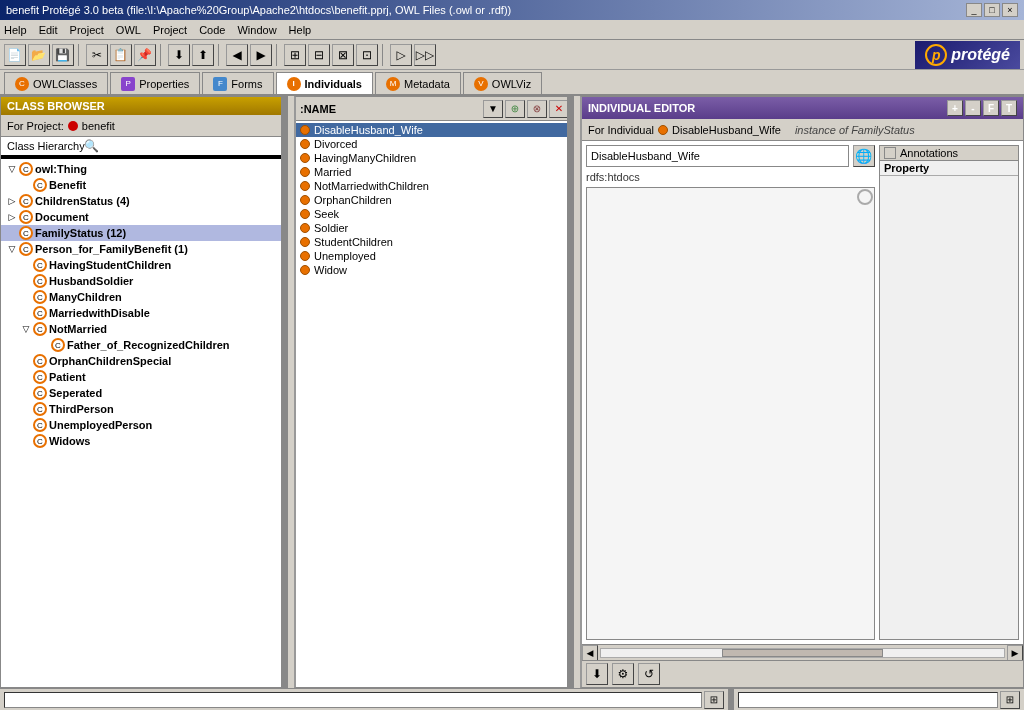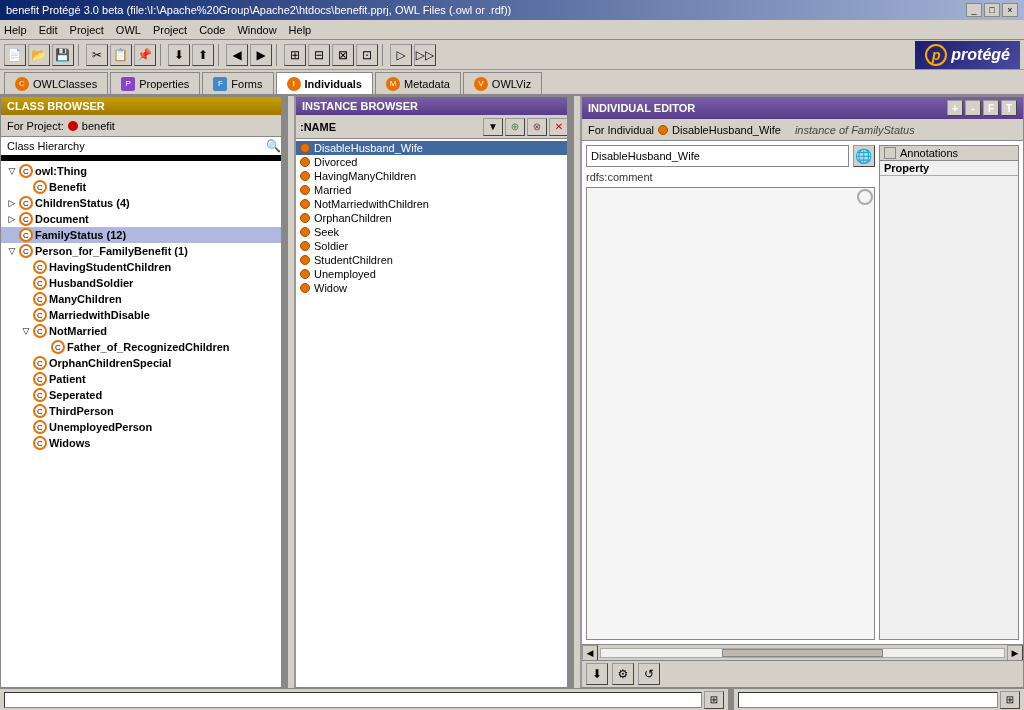--- a/index.html
+++ b/index.html
@@ -118,23 +118,23 @@
 
     
     #class-browser {
       width: 288px;
       min-width: 288px;
     }
 
     .class-search-bar {
       display: flex;
       align-items: center;
-      justify-content: space-between;
+      justify-content: flex-start;
       padding: 2px 6px;
-      border-bottom: 6px solid #000000;
+      border-bottom: 4px solid #000000;
     }
 
     .tree-area {
       flex: 1;
       overflow-y: auto;
       overflow-x: hidden;
       background: #fff;
       padding: 2px 0;
     }
 
@@ -640,23 +640,20 @@
         <span class="tree-icon c-icon">C</span>
         <span class="tree-label">Widows</span>
       </div>
 
     </div>
 
     <div style="width:6px; background:#888; cursor:col-resize; position:absolute; right:0; top:0; bottom:0;"></div>
   </div>
 
   <div class="panel" id="instance-browser" style="margin-left:6px;">
-    <div class="panel-header purple">
-      <span>INSTANCE BROWSER</span>
-    </div>
     <div class="name-bar">
       <span class="name-label">:NAME</span>
       <div class="name-controls">
         <div class="inst-btn">▼</div>
         <div class="inst-btn" style="color:#448844;">⊕</div>
         <div class="inst-btn" style="color:#884444;">⊗</div>
         <div class="inst-btn" style="color:#cc0000;">✕</div>
       </div>
     </div>
     <div class="instance-list">
@@ -738,21 +735,21 @@
       <span>DisableHusband_Wife</span>
       <span style="margin-left:10px; color:#444;font-style:italic;">instance of FamilyStatus</span>
     </div>
     <div class="ind-body">
       <div class="ind-left">
         <div class="name-field-row">
           <input class="name-input" value="DisableHusband_Wife" style="">
           <div class="globe-btn">🌐</div>
         </div>
         <div style="display:flex; flex-direction:column; flex:1; gap:2px;">
-          <span class="rdfs-label">rdfs:comment</span>
+          <span class="rdfs-label">rdfs:htdocs</span>
           <div style="position:relative; flex:1;">
             <div style="position:absolute; right:2px; top:2px; width:16px; height:16px; border-radius:50%; border:2px solid #aaa; background:#f5f5f5;"></div>
             <textarea class="rdfs-input" style="width: 100%; height: 100%; min-height: 90px;"></textarea>
           </div>
         </div>
       </div>
       <div class="ind-right">
         <div class="annotations-box">
           <div class="annotations-header">
             <div class="annotations-check"></div>

